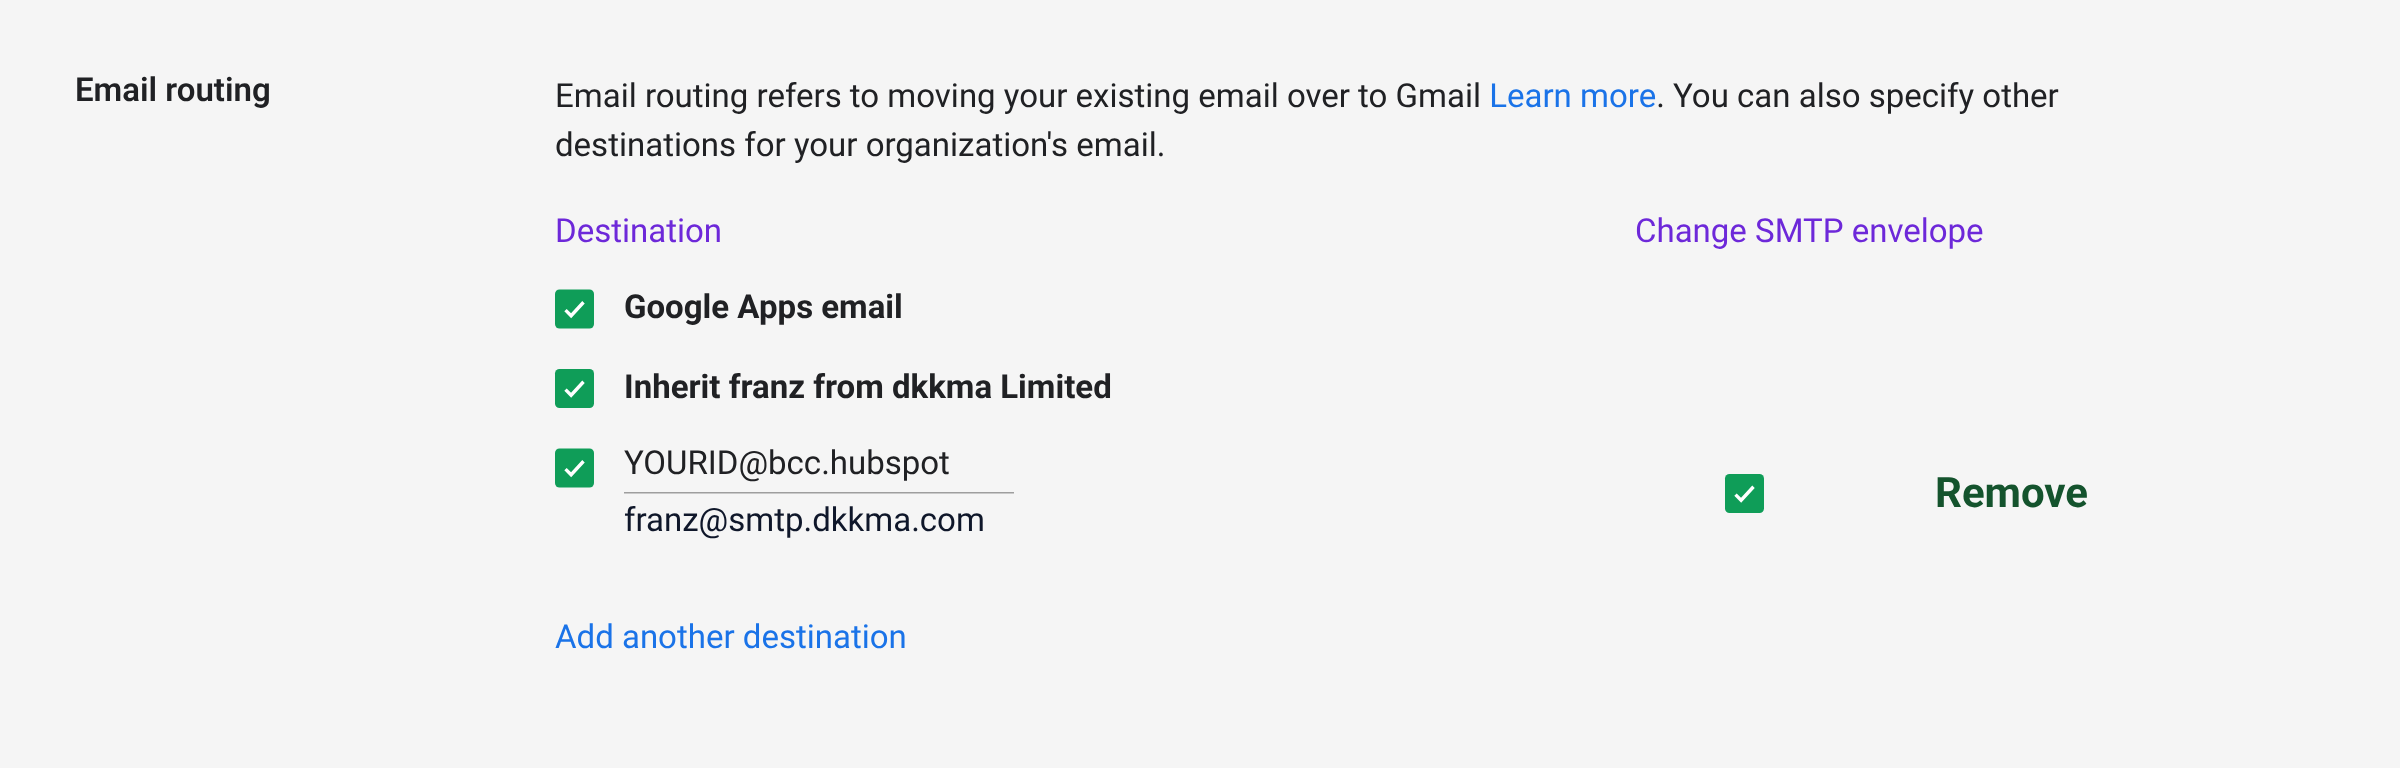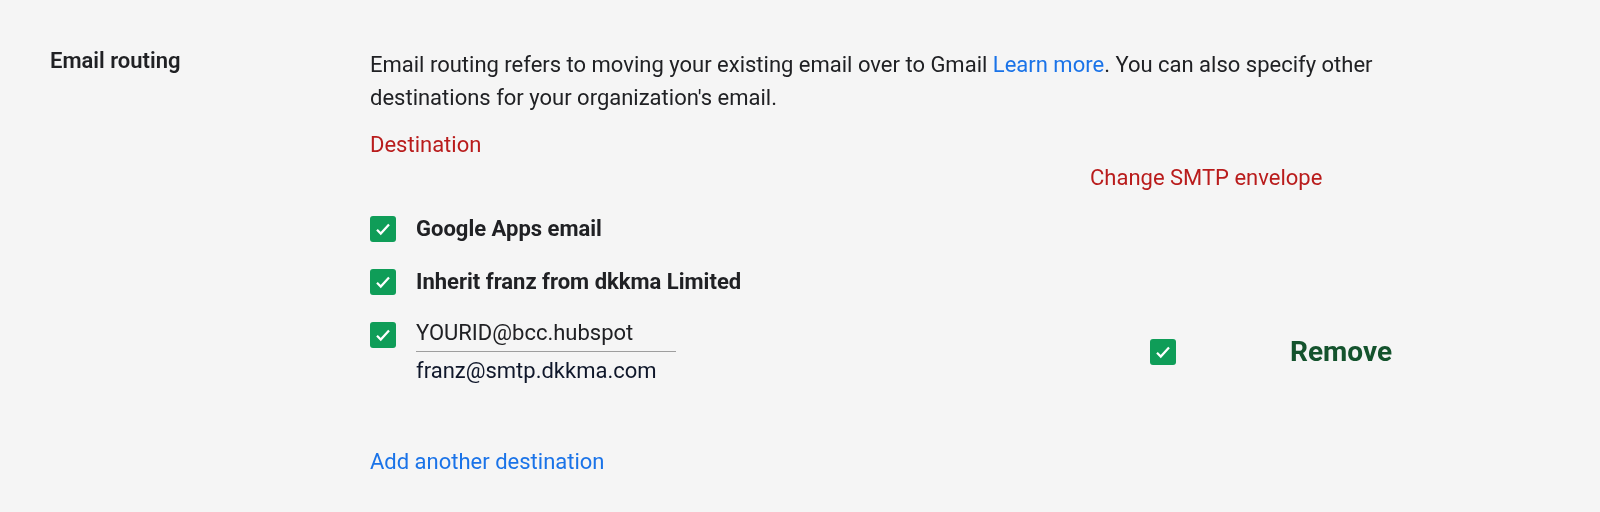--- a/index.html
+++ b/index.html
@@ -26,39 +26,38 @@
     color: #202124;
   }
   .right-col {
     flex: 1;
     padding-right: 80px;
   }
   .description {
     font-size: 22px;
     line-height: 1.5;
     color: #202124;
-    margin-bottom: 18px;
+    margin-bottom: 28px;
   }
   .description a {
     color: #1a73e8;
     text-decoration: none;
     cursor: pointer;
   }
   .columns-header {
     display: flex;
-    color: #b91c1c;
+    color: #6d28d9;
     font-size: 22px;
     margin-bottom: 24px;
   }
   .col-dest {
     width: 720px;
   }
   .col-smtp {
     flex: 1;
-    margin-top: 33px;
   }
   .route-row {
     display: flex;
     align-items: flex-start;
     margin-bottom: 22px;
   }
   .route-dest-cell {
     width: 720px;
     display: flex;
     align-items: flex-start;
@@ -128,21 +127,21 @@
   .remove-link {
     color: #14532d;
     font-size: 28px;
     cursor: pointer;
     font-weight: bold;
   }
   .add-link {
     color: #1a73e8;
     font-size: 22px;
     cursor: pointer;
-    margin-top: 44px;
+    margin-top: 31px;
     display: inline-block;
   }
   .row3 { align-items: center; }
   .row3 .route-dest-cell { align-items: flex-start; }
 </style>
 </head>
 <body>
 
 <div class="container">
 

